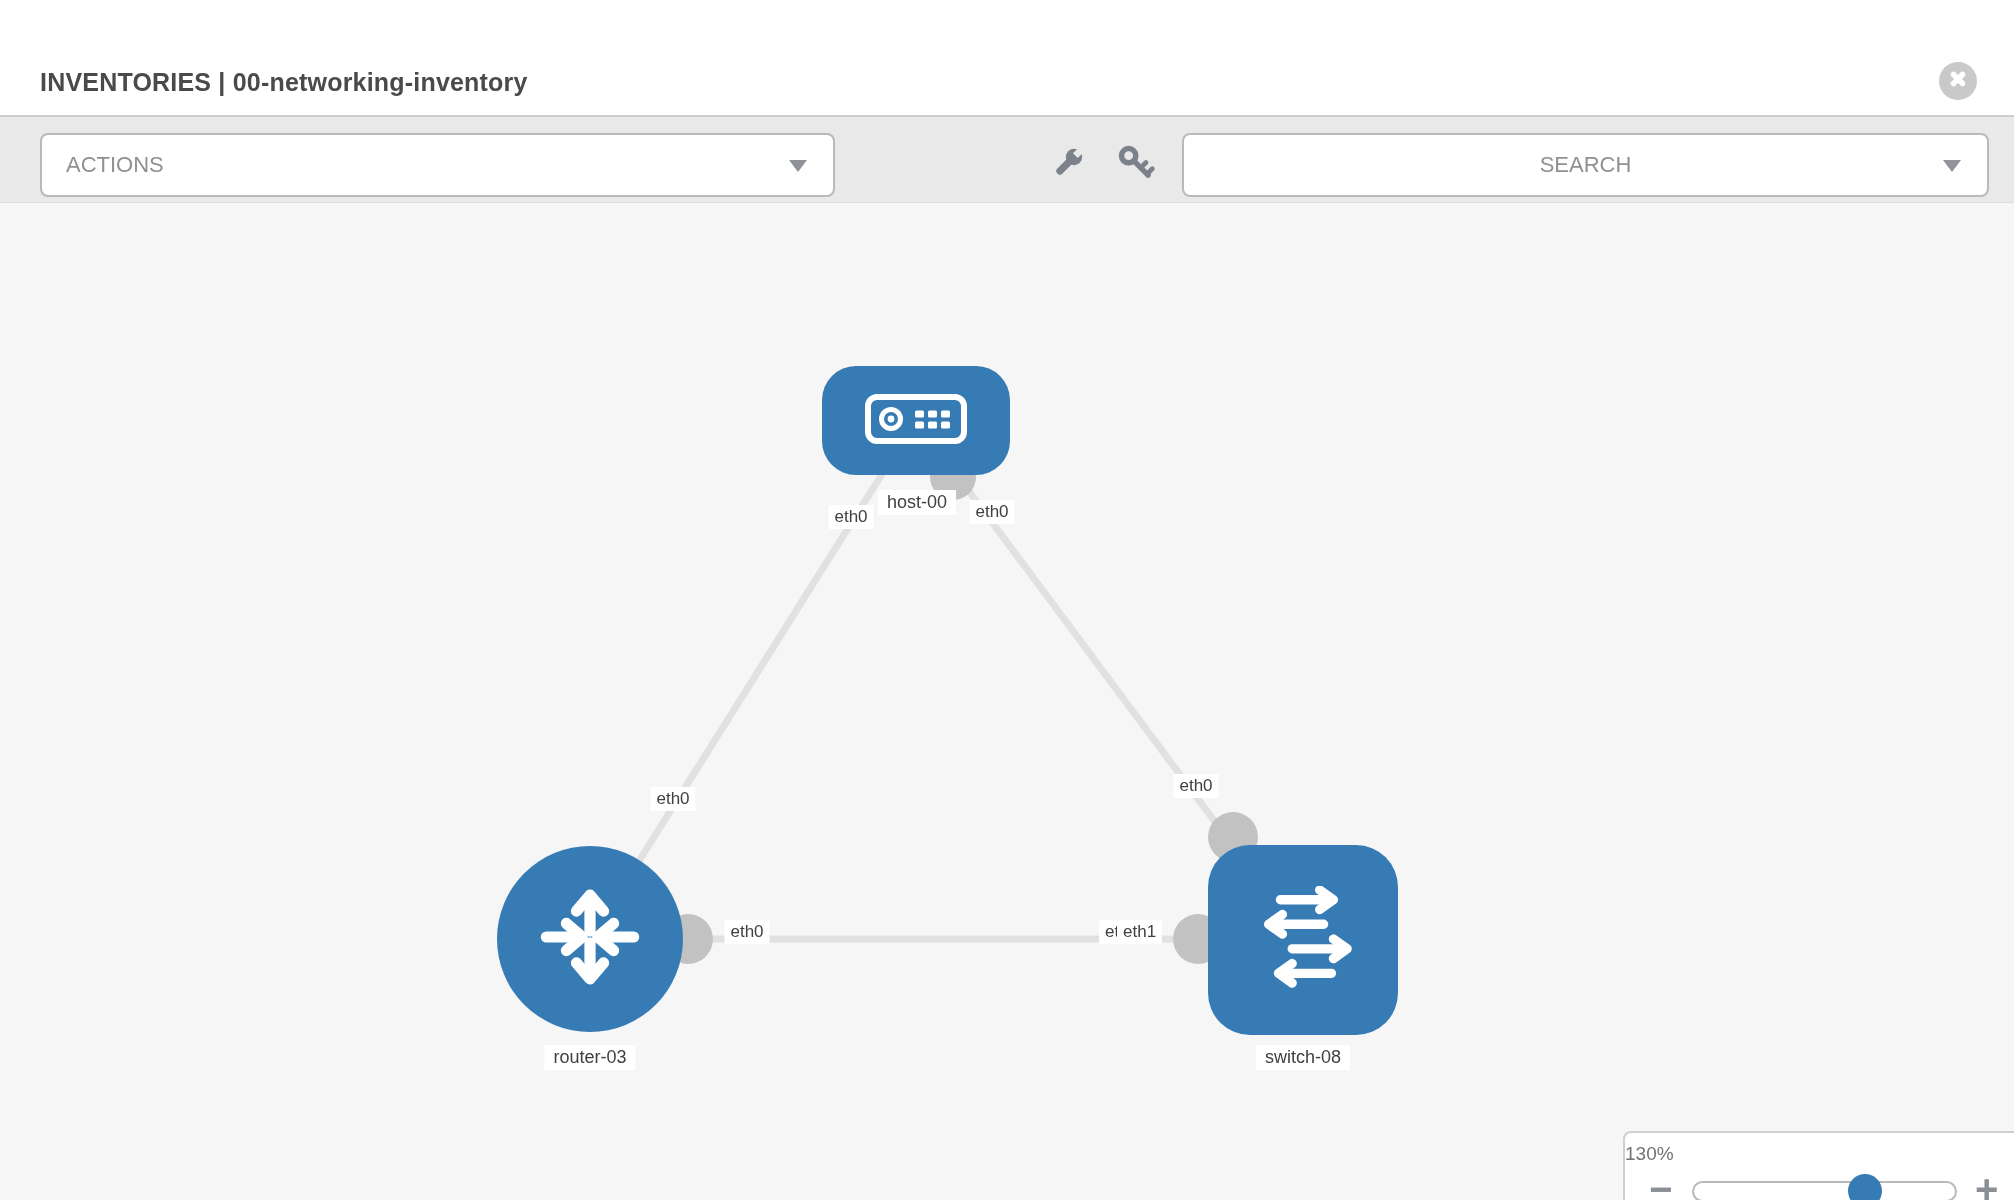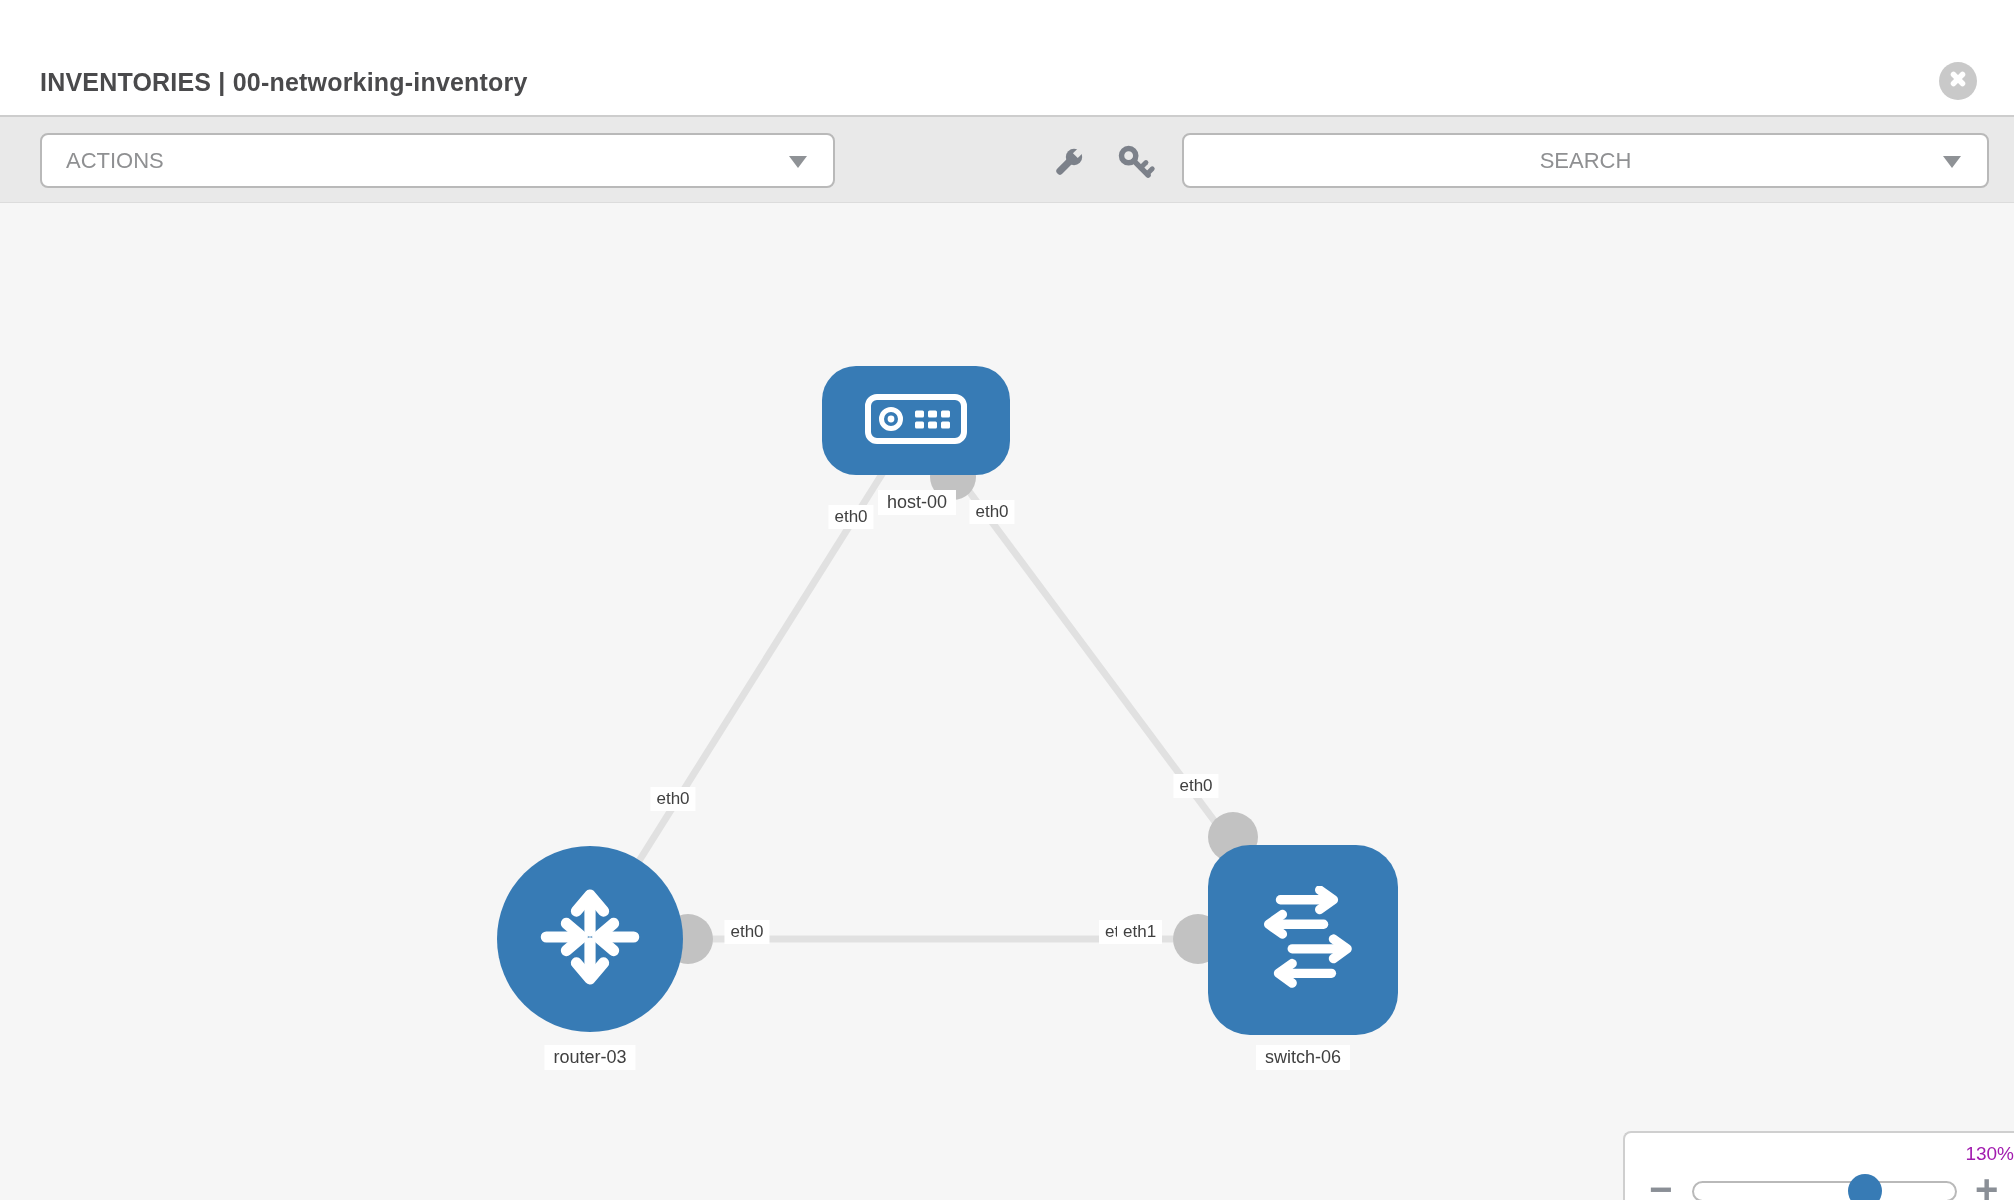--- a/index.html
+++ b/index.html
@@ -22,21 +22,21 @@
     border-radius: 50%; background: #c9c9c9; display: flex; align-items: center;
     justify-content: center; cursor: pointer;
   }
 
   
   .toolbar {
     position: absolute; top: 67px; left: 0; width: 2014px; height: 88px;
     background: #e9e9e9; border-top: 2px solid #cdcdcd; border-bottom: 1px solid #dcdcdc;
   }
   .select-box {
-    position: absolute; height: 55px; background: #ffffff;
+    position: absolute; height: 64px; background: #ffffff;
     border: 2px solid #b9b9b9; border-radius: 8px;
     display: flex; align-items: center; padding: 0 24px;
     color: #8f9092; font-size: 22px; cursor: pointer;
   }
   .select-actions { left: 40px; top: 16px; width: 795px; }
   .select-search  { left: 1182px; top: 16px; width: 807px; justify-content: center; }
   .caret {
     position: absolute; right: 26px; top: 50%; margin-top: -5px;
     width: 0; height: 0;
     border-left: 9px solid transparent; border-right: 9px solid transparent;
@@ -89,22 +89,22 @@
   .if-overlap-under { left: 1099px; top: 717px; z-index: 1; }
   .if-overlap-top   { left: 1117px; top: 717px; z-index: 2; }
 
   
   .zoom-panel {
     position: absolute; left: 1623px; top: 928px; width: 391px; height: 117px;
     background: #ffffff; border-left: 2px solid #cfcfcf; border-top: 2px solid #cfcfcf;
     border-radius: 8px 0 0 0;
   }
   .zoom-value {
-    position: absolute; left: 0; top: 10px; width: 100%; text-align: right;
-    font-size: 19px; color: #a21caf;
+    position: absolute; left: 0; top: 10px; width: 100%; text-align: left;
+    font-size: 19px; color: #737373;
   }
   .zoom-minus, .zoom-plus {
     position: absolute; top: 36px; font-size: 40px; font-weight: bold;
     color: #8a8f96; cursor: pointer; line-height: 40px;
   }
   .zoom-minus { left: 24px; }
   .zoom-plus  { left: 350px; }
   .zoom-track {
     position: absolute; left: 67px; top: 48px; width: 265px; height: 21px;
     background: #ffffff; border: 2px solid #b9b9b9; border-radius: 12px; cursor: pointer;
@@ -219,21 +219,21 @@
           <path d="M48 64 L98 64"></path>
             <path d="M90 54 L104 64 L90 74"></path>
           <path d="M88 89 L40 89"></path>
             <path d="M48 79 L34 89 L48 99"></path>
         </svg>
       </span>
     </div>
 
     <div class="chip chip-node label-host">host-00</div>
     <div class="chip chip-node label-router">router-03</div>
-    <div class="chip chip-node label-switch">switch-06</div>
+    <div class="chip chip-node label-switch">switch-08</div>
 
     <div class="chip chip-if if-host-left">eth0</div>
     <div class="chip chip-if if-host-right">eth0</div>
     <div class="chip chip-if if-router-top">eth0</div>
     <div class="chip chip-if if-switch-top">eth0</div>
     <div class="chip chip-if if-router-right">eth0</div>
     <div class="chip chip-if-abs if-overlap-under">eth0</div>
     <div class="chip chip-if-abs if-overlap-top">eth1</div>
 
     <div class="zoom-panel">

